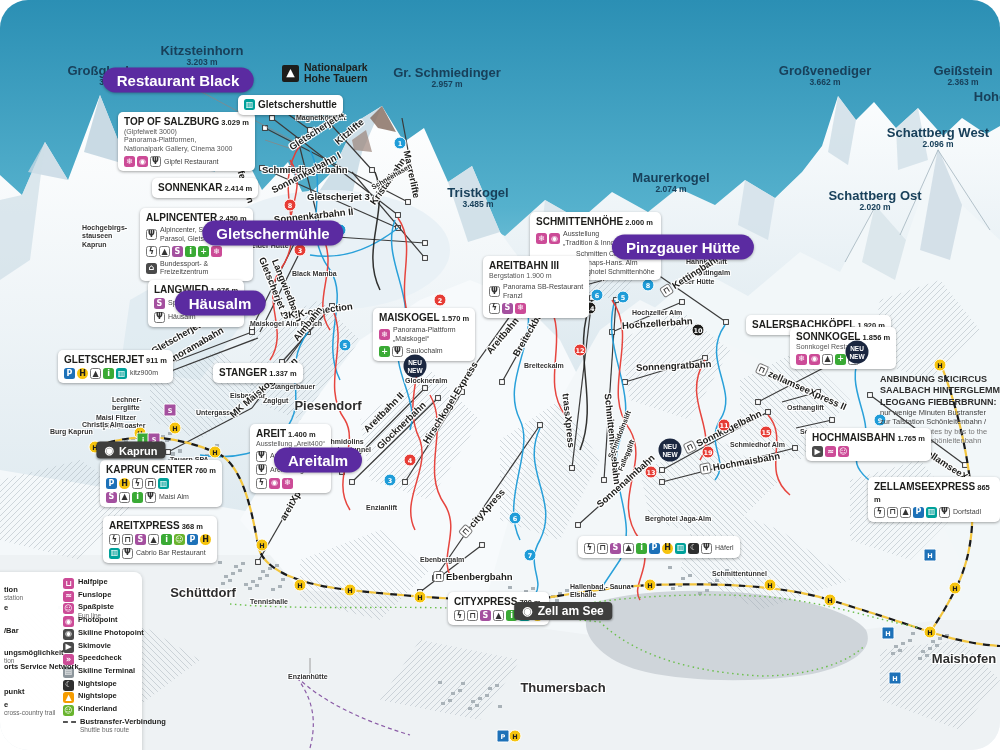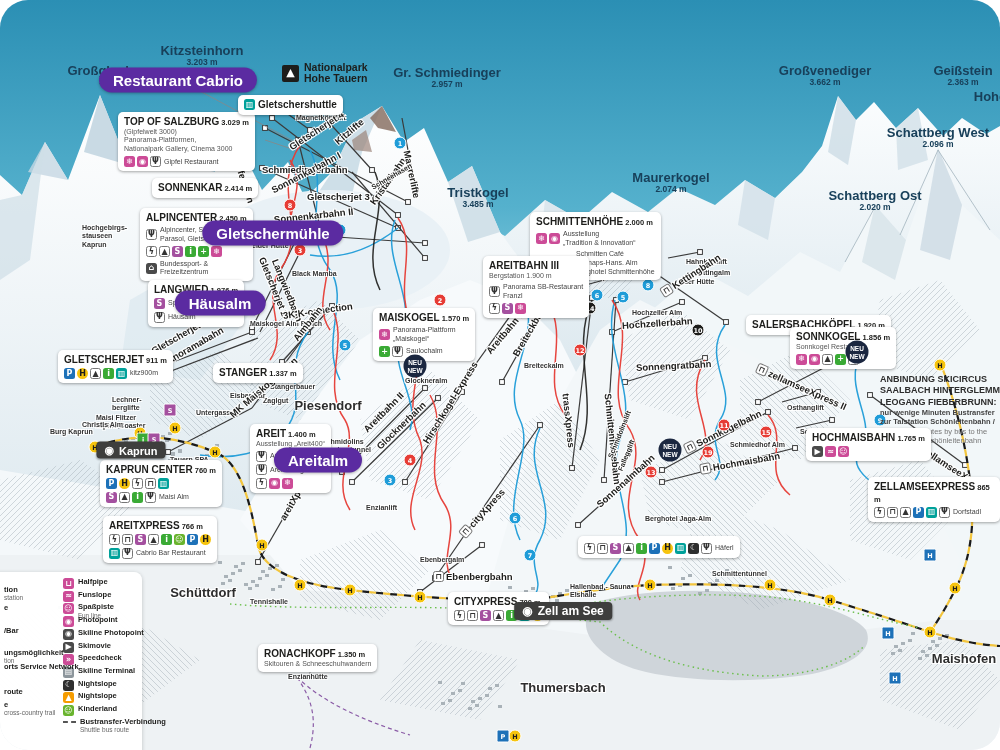--- a/index.html
+++ b/index.html
@@ -29,21 +29,21 @@
 .mk.ssq{background:#a4509f;border-radius:2px;border:1px solid #fff}
 .neu{position:absolute;transform:translate(-50%,-50%);width:23px;height:23px;border-radius:50%;background:#1b2740;color:#fff;display:flex;flex-direction:column;align-items:center;justify-content:center;font-size:6.5px;font-weight:bold;line-height:1.1;z-index:22}
 .legendbox{position:absolute;background:rgba(255,255,255,.97);border-radius:8px;box-shadow:0 1px 4px rgba(0,0,0,.2);z-index:35}
 .lgi{position:absolute;display:flex;gap:4px;align-items:flex-start;z-index:36}
 .lgi .ll{font-size:7.5px;font-weight:bold;color:#1d1d1b;line-height:1.1}
 .lgi .ls,.lgf .ls{display:block;font-size:6.5px;font-weight:normal;color:#666}
 .lgf{position:absolute;font-size:7.5px;font-weight:bold;color:#1d1d1b;z-index:36;line-height:1.1}
 .anb{position:absolute;z-index:15;line-height:1.25}
 .anb div{white-space:nowrap}
 .anb .b{font-size:9px;font-weight:bold;color:#2d2d2d}
-.anb .m{font-size:7.5px;font-weight:bold;color:#444}
+.anb .m{font-size:7.5px;font-weight:normal;color:#444}
 .anb .l{font-size:7.5px;color:#777}
 .npk{position:absolute;display:flex;gap:5px;align-items:center;color:#1d1d1b;font-weight:bold;font-size:10.5px;line-height:1.05;z-index:8}
 .npk .lg{width:17px;height:17px;background:#1d1d1b;color:#fff;border-radius:2px;display:flex;align-items:center;justify-content:center;font-size:11px;font-family:"DejaVu Sans",sans-serif}
 .dashsym{width:13px;height:2px;border-top:2px dashed #555;margin-top:3px}
 </style>
 </head>
 <body>
 
 <div id="map">
 <svg id="terrain" width="1000" height="750" viewBox="0 0 1000 750">
@@ -334,23 +334,24 @@
     <div class="peak" style="left: 990px; top: 90px;"><span class="pn">Hohe</span></div>
     <div class="peak" style="left: 938px; top: 126px;"><span class="pn">Schattberg West</span><span class="elev">2.096 m</span></div>
     <div class="peak" style="left: 875px; top: 189px;"><span class="pn">Schattberg Ost</span><span class="elev">2.020 m</span></div>
     <div class="peak" style="left: 671px; top: 171px;"><span class="pn">Maurerkogel</span><span class="elev">2.074 m</span></div>
     <div class="peak" style="left: 478px; top: 186px;"><span class="pn">Tristkogel</span><span class="elev">3.485 m</span></div>
     <div class="npk" style="left: 282px; top: 62px;">
       <span class="lg">▲</span>
       <span style="white-space: pre-line;">Nationalpark
 Hohe Tauern</span>
     </div>
-    <div class="pill" style="left: 178px; top: 80px;">Restaurant Cabrio</div>
+    <div class="pill" style="left: 178px; top: 80px;">Restaurant Black</div>
     <div class="pill" style="left: 273px; top: 233px;">Gletschermühle</div>
     <div class="pill" style="left: 220px; top: 303px;">Häusalm</div>
+    <div class="pill" style="left: 683px; top: 247px;">Pinzgauer Hütte</div>
     <div class="pill" style="left: 318px; top: 460px;">Areitalm</div>
     <div class="town" style="left: 131px; top: 450px; font-size: 11px;">
       <span class="dot">◉</span>
       <span>Kaprun</span>
     </div>
     <div class="town" style="left: 563px; top: 611px; font-size: 12px;">
       <span class="dot">◉</span>
       <span>Zell am See</span>
     </div>
     <div class="vil" style="left: 203px; top: 585px;">Schüttdorf</div>
@@ -459,21 +460,21 @@
       </div>
       <div class="row">
         <span class="chip" style="background: rgb(164, 80, 159); color: rgb(255, 255, 255);">S</span>
         <span class="chip brd" style="background: rgb(255, 255, 255); color: rgb(51, 51, 51);">▲</span>
         <span class="chip" style="background: rgb(58, 170, 53); color: rgb(255, 255, 255);">i</span>
         <span class="chip brd" style="background: rgb(255, 255, 255); color: rgb(51, 51, 51);">Ψ</span>
         <span class="rt">Maisi Alm</span>
       </div>
     </div>
     <div class="box" style="left: 103px; top: 516px;">
-      <h4>AREITXPRESS<span class="ev"> 766 m</span></h4>
+      <h4>AREITXPRESS<span class="ev"> 368 m</span></h4>
       <div class="row">
         <span class="chip brd" style="background: rgb(255, 255, 255); color: rgb(51, 51, 51);">ϟ</span>
         <span class="chip brd" style="background: rgb(255, 255, 255); color: rgb(51, 51, 51);">⊓</span>
         <span class="chip" style="background: rgb(164, 80, 159); color: rgb(255, 255, 255);">S</span>
         <span class="chip brd" style="background: rgb(255, 255, 255); color: rgb(51, 51, 51);">▲</span>
         <span class="chip" style="background: rgb(58, 170, 53); color: rgb(255, 255, 255);">i</span>
         <span class="chip" style="background: rgb(105, 180, 46); color: rgb(255, 255, 255);">☺</span>
         <span class="chip" style="background: rgb(29, 113, 184); color: rgb(255, 255, 255);">P</span>
         <span class="chip circ" style="background: rgb(246, 196, 14); color: rgb(29, 29, 27);">H</span>
       </div>
@@ -567,24 +568,20 @@
         <span class="chip" style="background: rgb(164, 80, 159); color: rgb(255, 255, 255);">S</span>
         <span class="chip brd" style="background: rgb(255, 255, 255); color: rgb(51, 51, 51);">▲</span>
         <span class="chip" style="background: rgb(58, 170, 53); color: rgb(255, 255, 255);">i</span>
         <span class="chip" style="background: rgb(29, 113, 184); color: rgb(255, 255, 255);">P</span>
         <span class="chip circ" style="background: rgb(246, 196, 14); color: rgb(29, 29, 27);">H</span>
         <span class="chip" style="background: rgb(0, 161, 154); color: rgb(255, 255, 255);">▥</span>
         <span class="chip" style="background: rgb(47, 47, 47); color: rgb(255, 255, 255);">☾</span>
         <span class="chip brd" style="background: rgb(255, 255, 255); color: rgb(51, 51, 51);">Ψ</span>
         <span class="rt">Häferl</span>
       </div>
-    </div>
-    <div class="box" style="left: 258px; top: 644px;">
-      <h4>RONACHKOPF<span class="ev"> 1.350 m</span></h4>
-      <div class="sub">Skitouren &amp; Schneeschuhwandern</div>
     </div>
     <div class="box" style="left: 238px; top: 95px;">
       <h4 style="display: flex; align-items: center; gap: 3px;"><span class="chip" style="background: rgb(0, 161, 154); color: rgb(255, 255, 255);">▥</span>Gletschershuttle</h4>
     </div>
     <div class="lift" style="left: 236px; top: 150px; transform: rotate(72deg);">
       <span>Gipfelbahn</span>
     </div>
     <div class="lift" style="left: 290px; top: 142px; transform: rotate(-33deg);">
       <span>Gletscherjet 4</span>
     </div>
@@ -847,21 +844,21 @@
     </div>
     <div class="lgi" style="left: 63px; top: 717.7px;">
       <span class="dashsym"></span>
       <span class="ll">Bustransfer-Verbindung<span class="ls">Shuttle bus route</span></span>
     </div>
     <div class="lgf" style="left: 4px; top: 586px;">tion<span class="ls">station</span></div>
     <div class="lgf" style="left: 4px; top: 604px;">e</div>
     <div class="lgf" style="left: 4px; top: 627px;">/Bar</div>
     <div class="lgf" style="left: 4px; top: 649px;">ungsmöglichkeit<span class="ls">tion</span></div>
     <div class="lgf" style="left: 4px; top: 663px;">orts Service Network</div>
-    <div class="lgf" style="left: 4px; top: 688px;">route</div>
+    <div class="lgf" style="left: 4px; top: 688px;">punkt</div>
     <div class="lgf" style="left: 4px; top: 701px;">e<span class="ls">cross-country trail</span></div>
     <div class="anb" style="left: 880px; top: 374px;">
       <div class="b">ANBINDUNG SKICIRCUS</div>
       <div class="b">SAALBACH HINTERGLEMM</div>
       <div class="b">LEOGANG FIEBERBRUNN:</div>
       <div class="m">nur wenige Minuten Bustransfer</div>
       <div class="m">zur Talstation Schönleitenbahn /</div>
       <div class="l">only a few minutes by bus to the</div>
       <div class="l">valley station Schönleitenbahn</div>
     </div>

